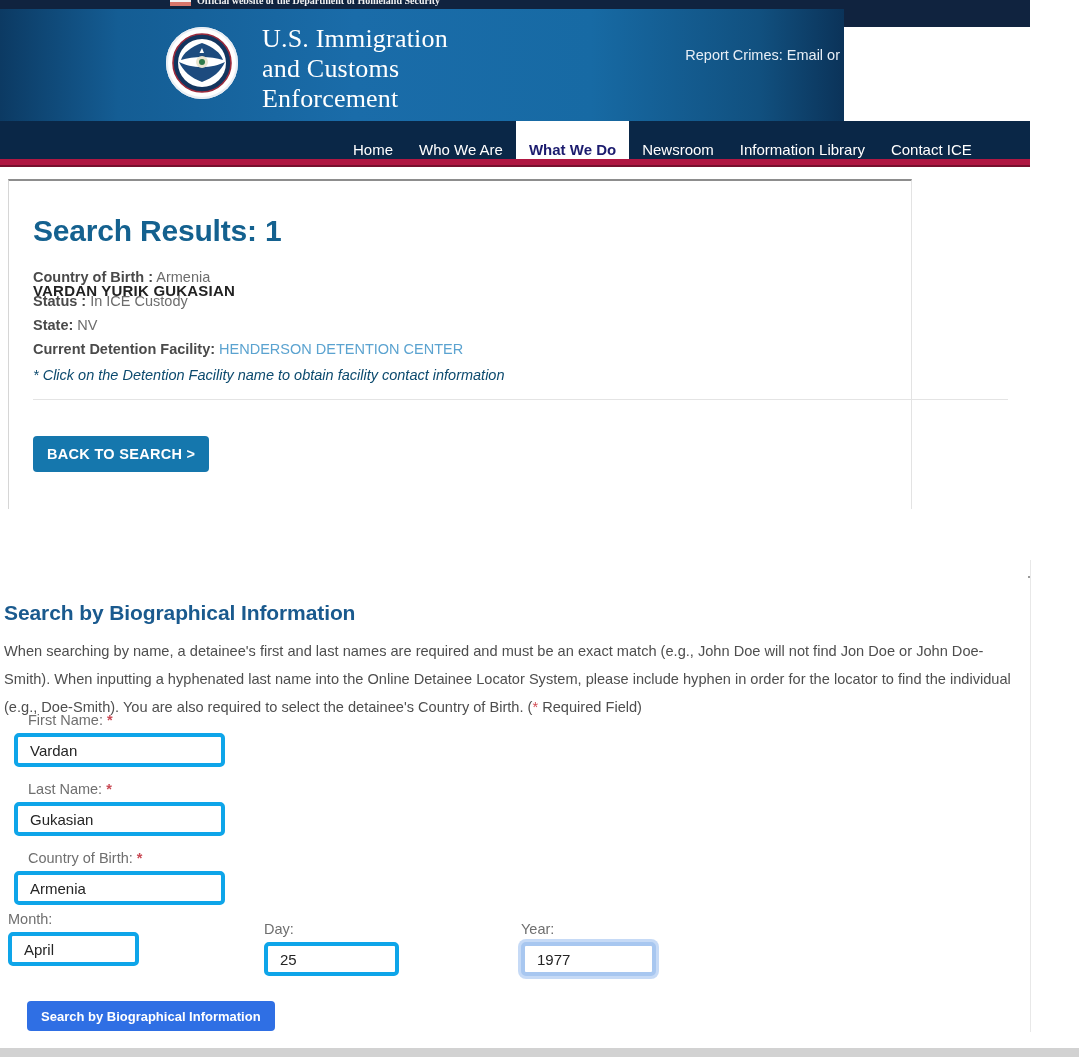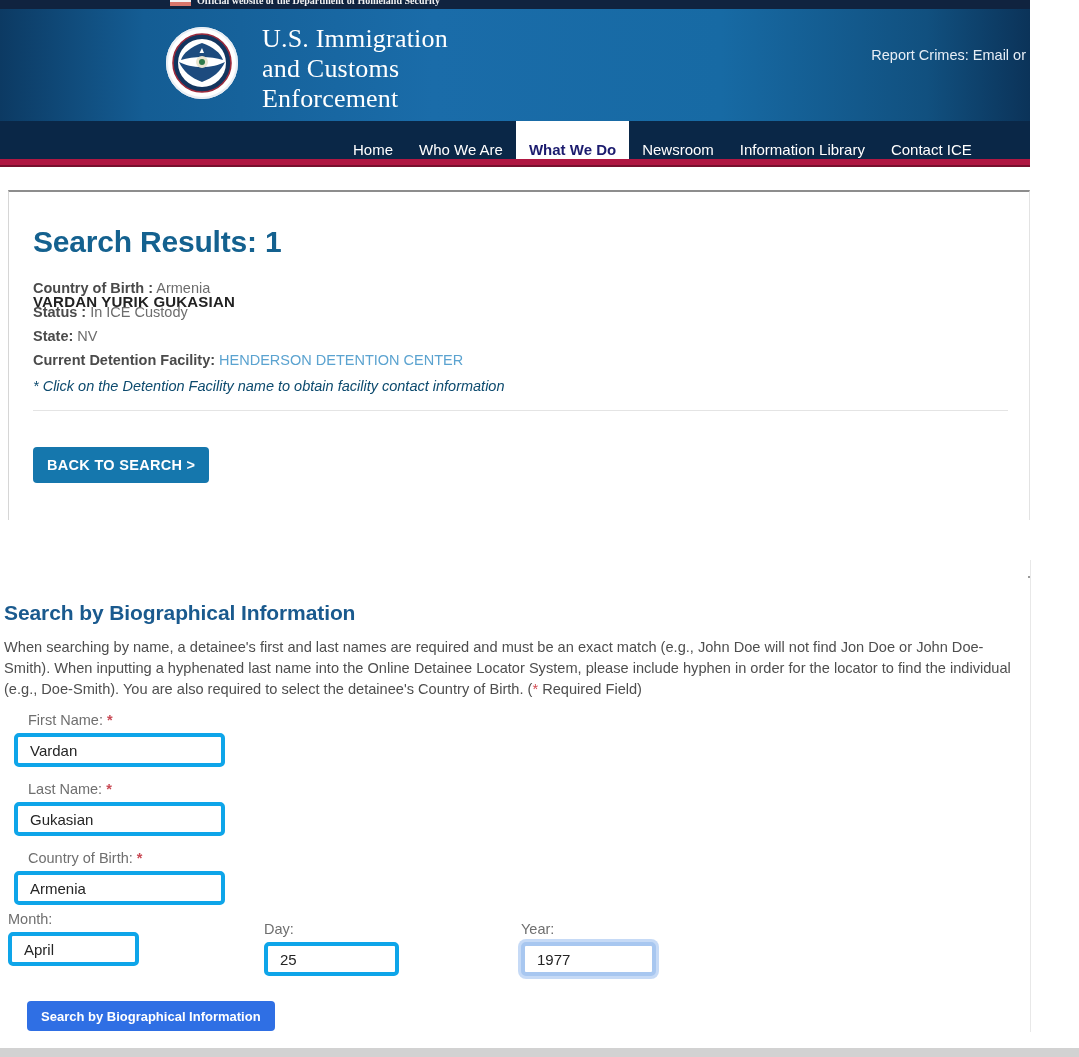--- a/index.html
+++ b/index.html
@@ -45,21 +45,21 @@
     color: #f2f2f2;
     font-size: 10px;
     font-weight: bold;
     font-family: "Liberation Serif", serif;
   }
 
   
   #ice-header {
     position: absolute;
     left: 0; top: 9px;
-    width: 1030px;
+    width: 844px;
     height: 112px;
     background:
       linear-gradient(to right,
         #0c3a63 0%, #145d94 14%, #1a6ca9 42%, #176aa4 70%, #11507f 90%, #0b3359 100%);
   }
   #dhs-seal {
     position: absolute;
     left: 165px;
     top: 17px;
     width: 74px;
@@ -121,22 +121,22 @@
     width: 1030px;
     height: 6px;
     background: #b01742;
     border-bottom: 2px solid #78102e;
   }
 
   
   #results-panel {
     position: absolute;
     left: 8px;
-    top: 190px;
-    width: 1022px;
+    top: 179px;
+    width: 904px;
     height: 330px;
     background: #ffffff;
     border-left: 1px solid #d6d6d6;
     border-right: 1px solid #e3e3e3;
     border-top: 2px solid #8d8d8d;
     box-sizing: border-box;
   }
   #results-title {
     position: absolute;
     left: 24px;
@@ -244,21 +244,21 @@
     font-weight: bold;
     color: #1a5a8e;
     letter-spacing: -0.1px;
   }
   #bio-intro {
     position: absolute;
     left: 4px;
     top: 62px;
     width: 1012px;
     font-size: 14.6px;
-    line-height: 21px;
+    line-height: 28px;
     color: #4e4e4e;
   }
   #bio-intro .req-star { color: #d24b52; }
 
   .field-group { position: absolute; }
   .field-label {
     font-size: 14.5px;
     color: #6f6f6f;
     margin-bottom: 5px;
     white-space: nowrap;

